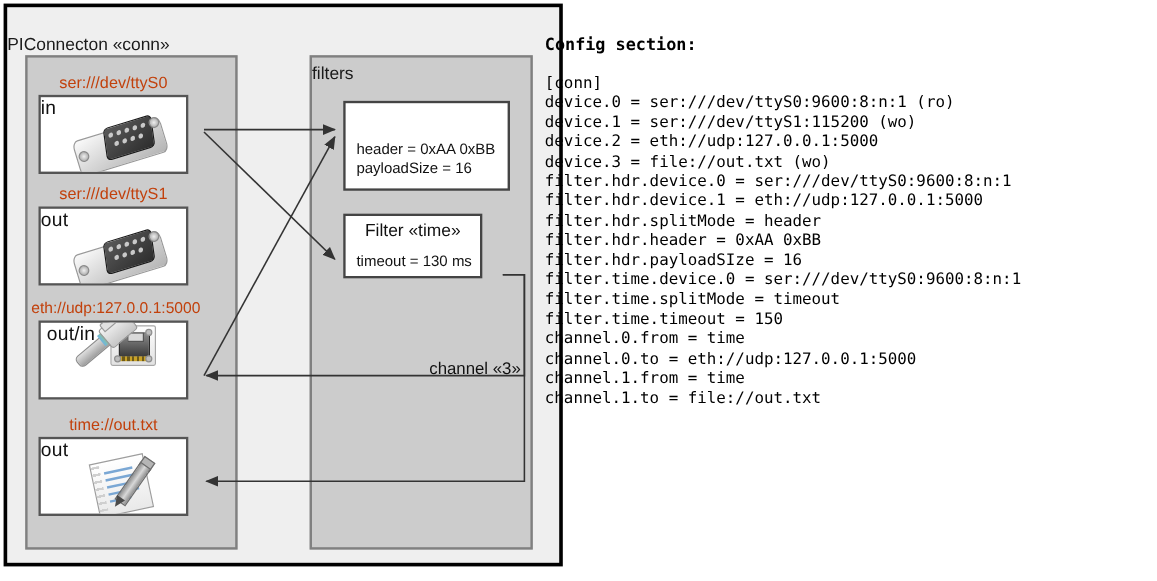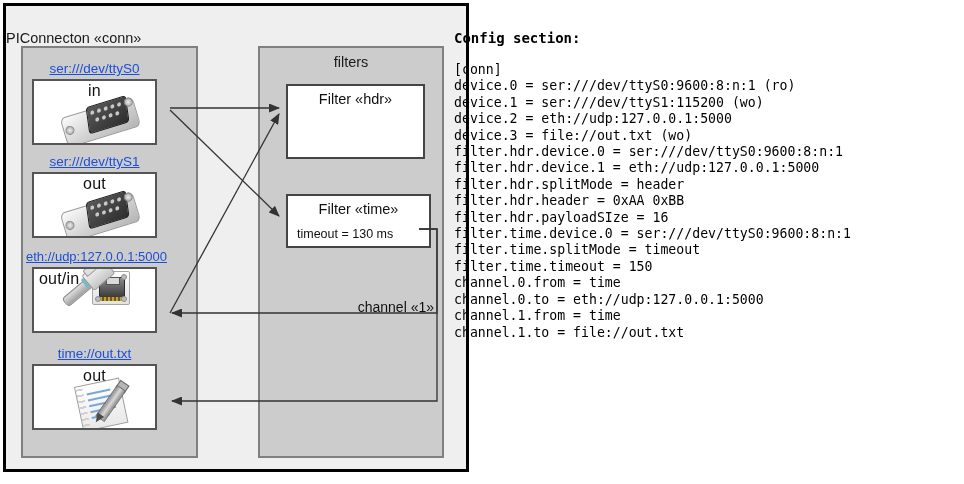--- a/index.html
+++ b/index.html
@@ -15,39 +15,39 @@
     position:absolute;left:0;top:24px;width:100%;text-align:left;
     font-size:14.5px;color:#1a1a1a;
   }
 
   
   .panel{
     position:absolute;background:#cccccc;border:2px solid #808080;
     box-sizing:border-box;
   }
   .panel-title{
-    position:absolute;left:0;top:6px;width:100%;text-align:center;
+    position:absolute;left:0;top:6px;width:100%;
     font-size:14.5px;color:#1a1a1a;
   }
 
   #devices-panel{left:15px;top:40px;width:177px;height:412px;}
   #filters-panel{left:252px;top:40px;width:186px;height:412px;}
 
   
   .device{position:absolute;}
   .device-label{
     position:absolute;left:0;top:0;width:100%;text-align:center;
-    font-size:13.5px;color:#1d4ed8;white-space:nowrap;text-decoration:underline;
+    font-size:13.5px;color:#c2410c;white-space:nowrap;
   }
   .device-box{
     position:absolute;left:0;top:18px;width:125px;height:66px;
     background:#ffffff;border:2px solid #555;box-sizing:border-box;
   }
   .device-state{
-    position:absolute;left:0;top:1px;width:100%;text-align:center;
+    position:absolute;left:0;top:1px;width:100%;
     font-size:16px;color:#111;letter-spacing:.2px;
   }
   .device-state.left{text-align:left;padding-left:5px;width:auto;}
 
   #dev-ttys0{left:26px;top:55px;width:125px;}
   #dev-ttys1{left:26px;top:148px;width:125px;}
   #dev-eth{left:26px;top:243px;width:125px;}
   #dev-eth .device-label{left:-6px;width:137px;font-size:13px;}
   #dev-file{left:26px;top:340px;width:125px;}
 
@@ -129,21 +129,21 @@
   }
   .filter-title{
     position:absolute;left:0;top:5px;width:100%;text-align:center;
     font-size:14.5px;color:#111;
   }
   .filter-props{
     position:absolute;left:9px;top:30px;font-size:12.5px;color:#111;
     line-height:16px;
   }
   #filter-hdr{left:280px;top:78px;width:139px;height:75px;}
-  #filter-time{left:280px;top:188px;width:145px;height:54px;}
+  #filter-time{left:280px;top:172px;width:116px;height:54px;}
 
   
   .channel-label{
     position:absolute;font-size:14px;color:#111;text-align:right;
   }
   #channel-0-label{left:250px;top:293px;width:178px;}
   #channel-1-label{left:250px;top:380px;width:178px;}
 
   
   #wires{position:absolute;left:0;top:0;width:469px;height:478px;
@@ -262,31 +262,34 @@
         <div class="pencil">
           <div class="end"></div>
             <div class="body"></div>
             <div class="tip"></div>
         </div>
       </div>
     </div>
   </div>
 
   <div class="filter-box" id="filter-hdr">
-    <div class="filter-title">Filter «hdr»</div>
+    <div class="filter-props">
+      <div>header = 0xAA 0xBB</div>
+      <div>payloadSize = 16</div>
+    </div>
   </div>
 
   <div class="filter-box" id="filter-time">
     <div class="filter-title">Filter «time»</div>
     <div class="filter-props">
       <div>timeout = 130 ms</div>
     </div>
   </div>
 
-  <div class="channel-label" id="channel-0-label">channel «1»</div>
+  <div class="channel-label" id="channel-0-label">channel «3»</div>
 
 </div>
 
 <svg id="wires" viewBox="0 0 469 478">
   <defs>
     <marker id="ah" markerWidth="11" markerHeight="9" refX="10" refY="4.5" orient="auto" markerUnits="userSpaceOnUse">
       <path d="M0,0 L11,4.5 L0,9 z" fill="#333"></path>
     </marker>
   </defs>
 

